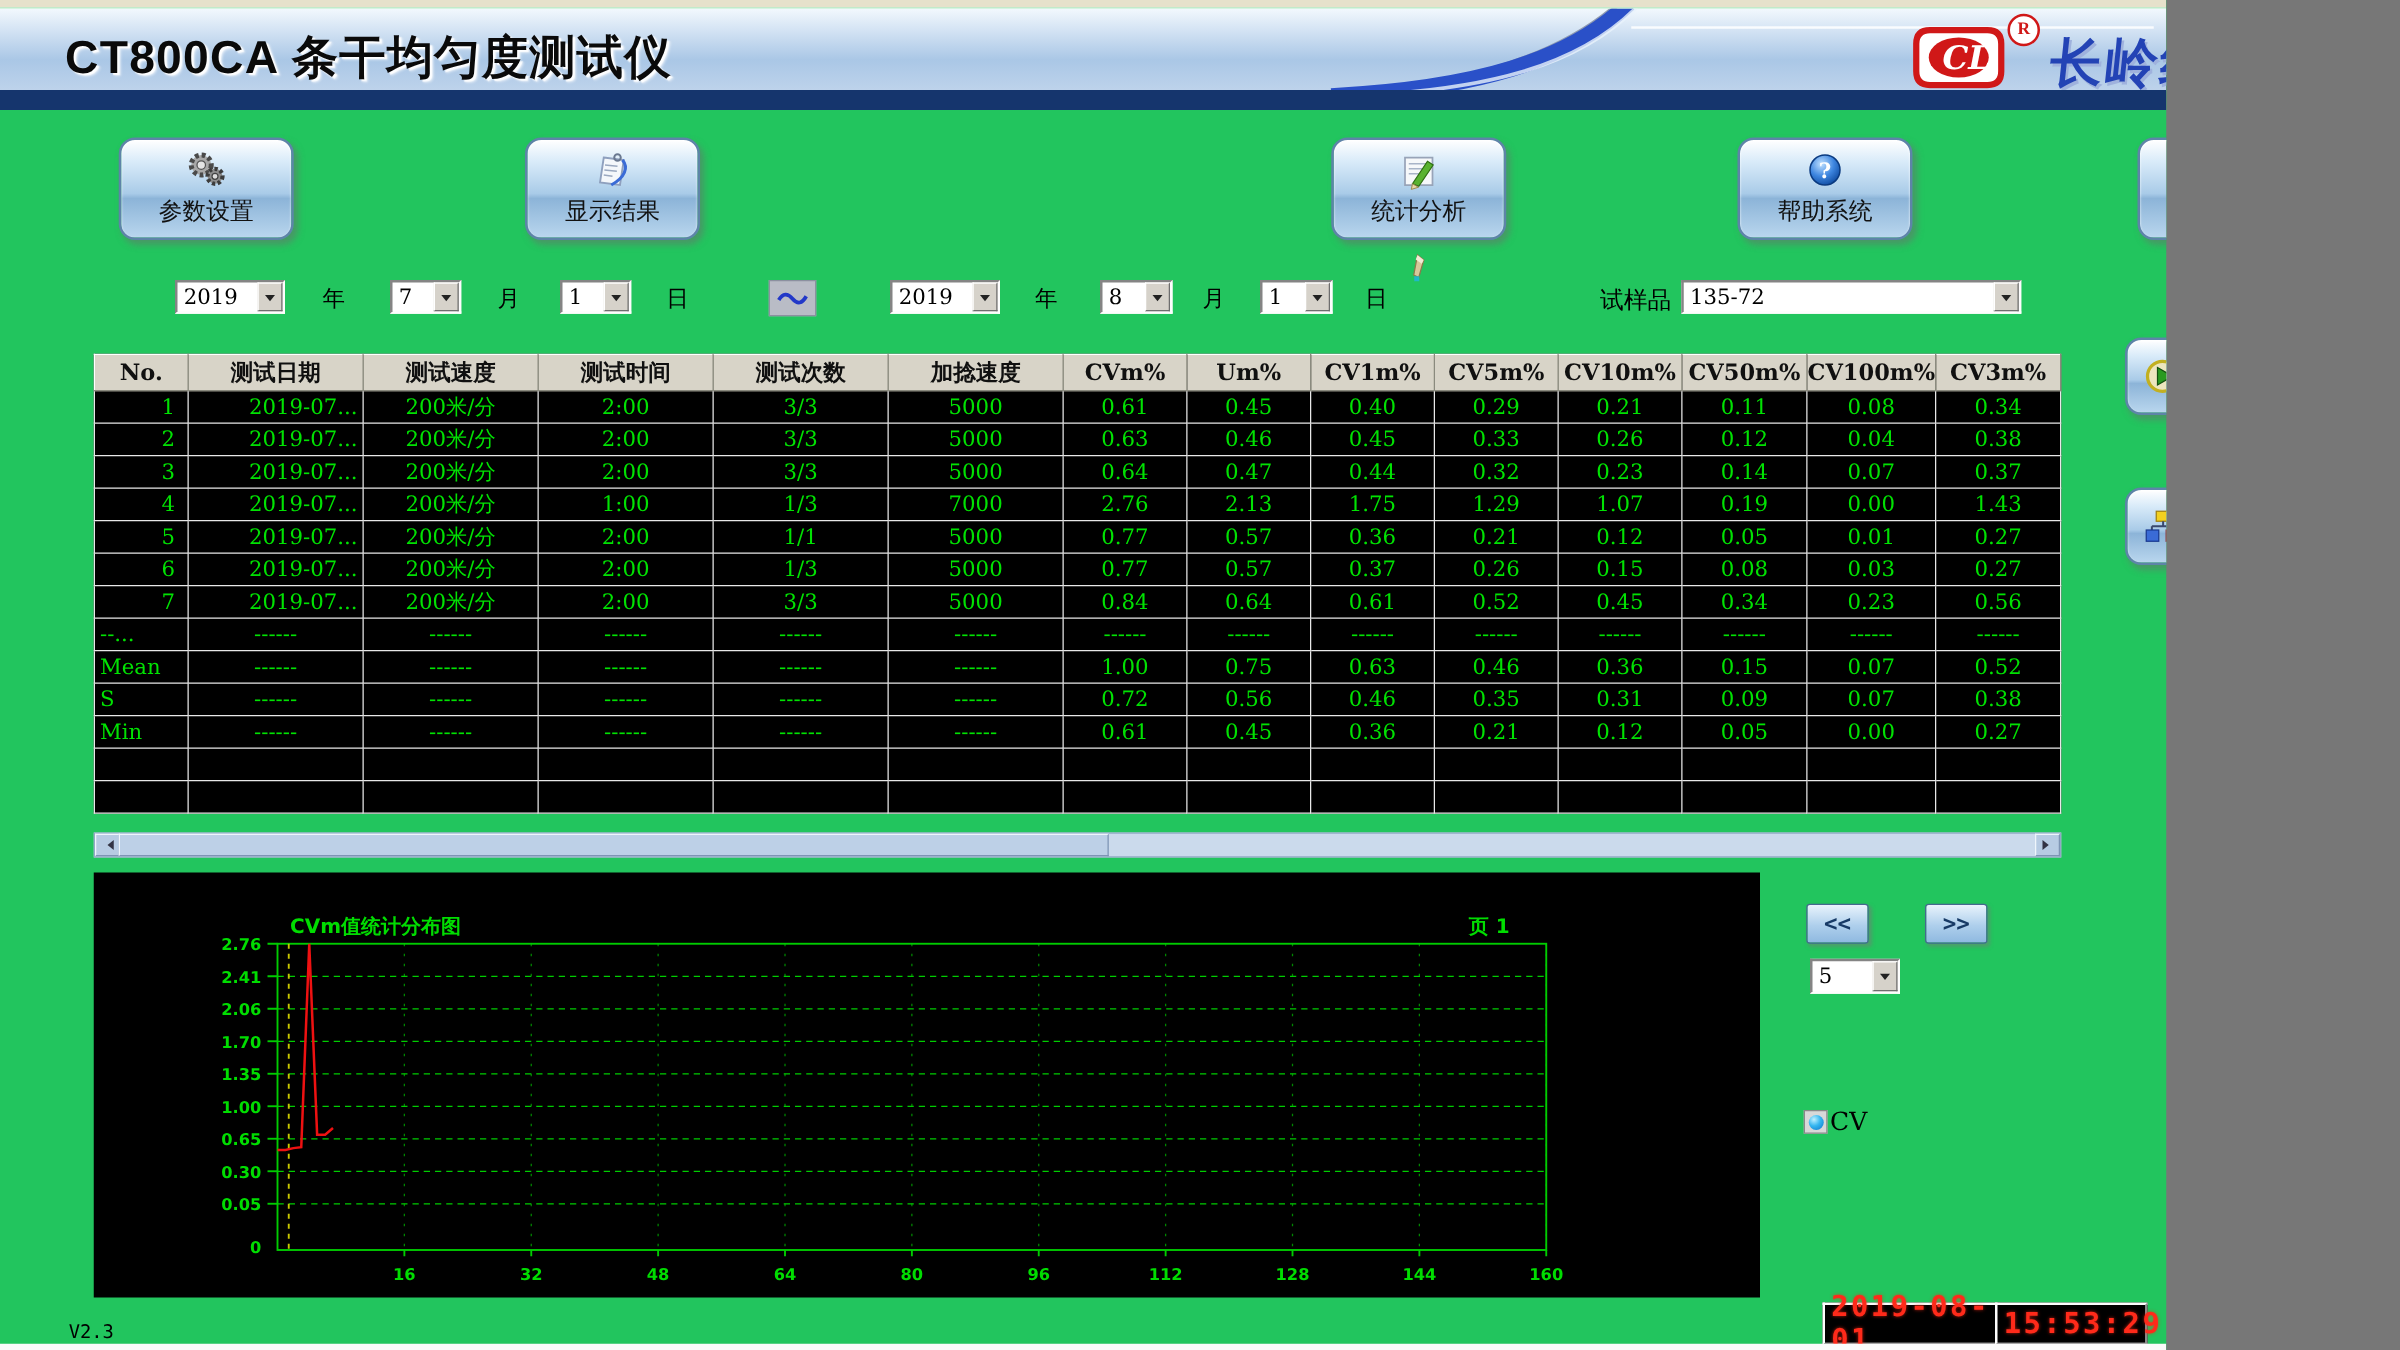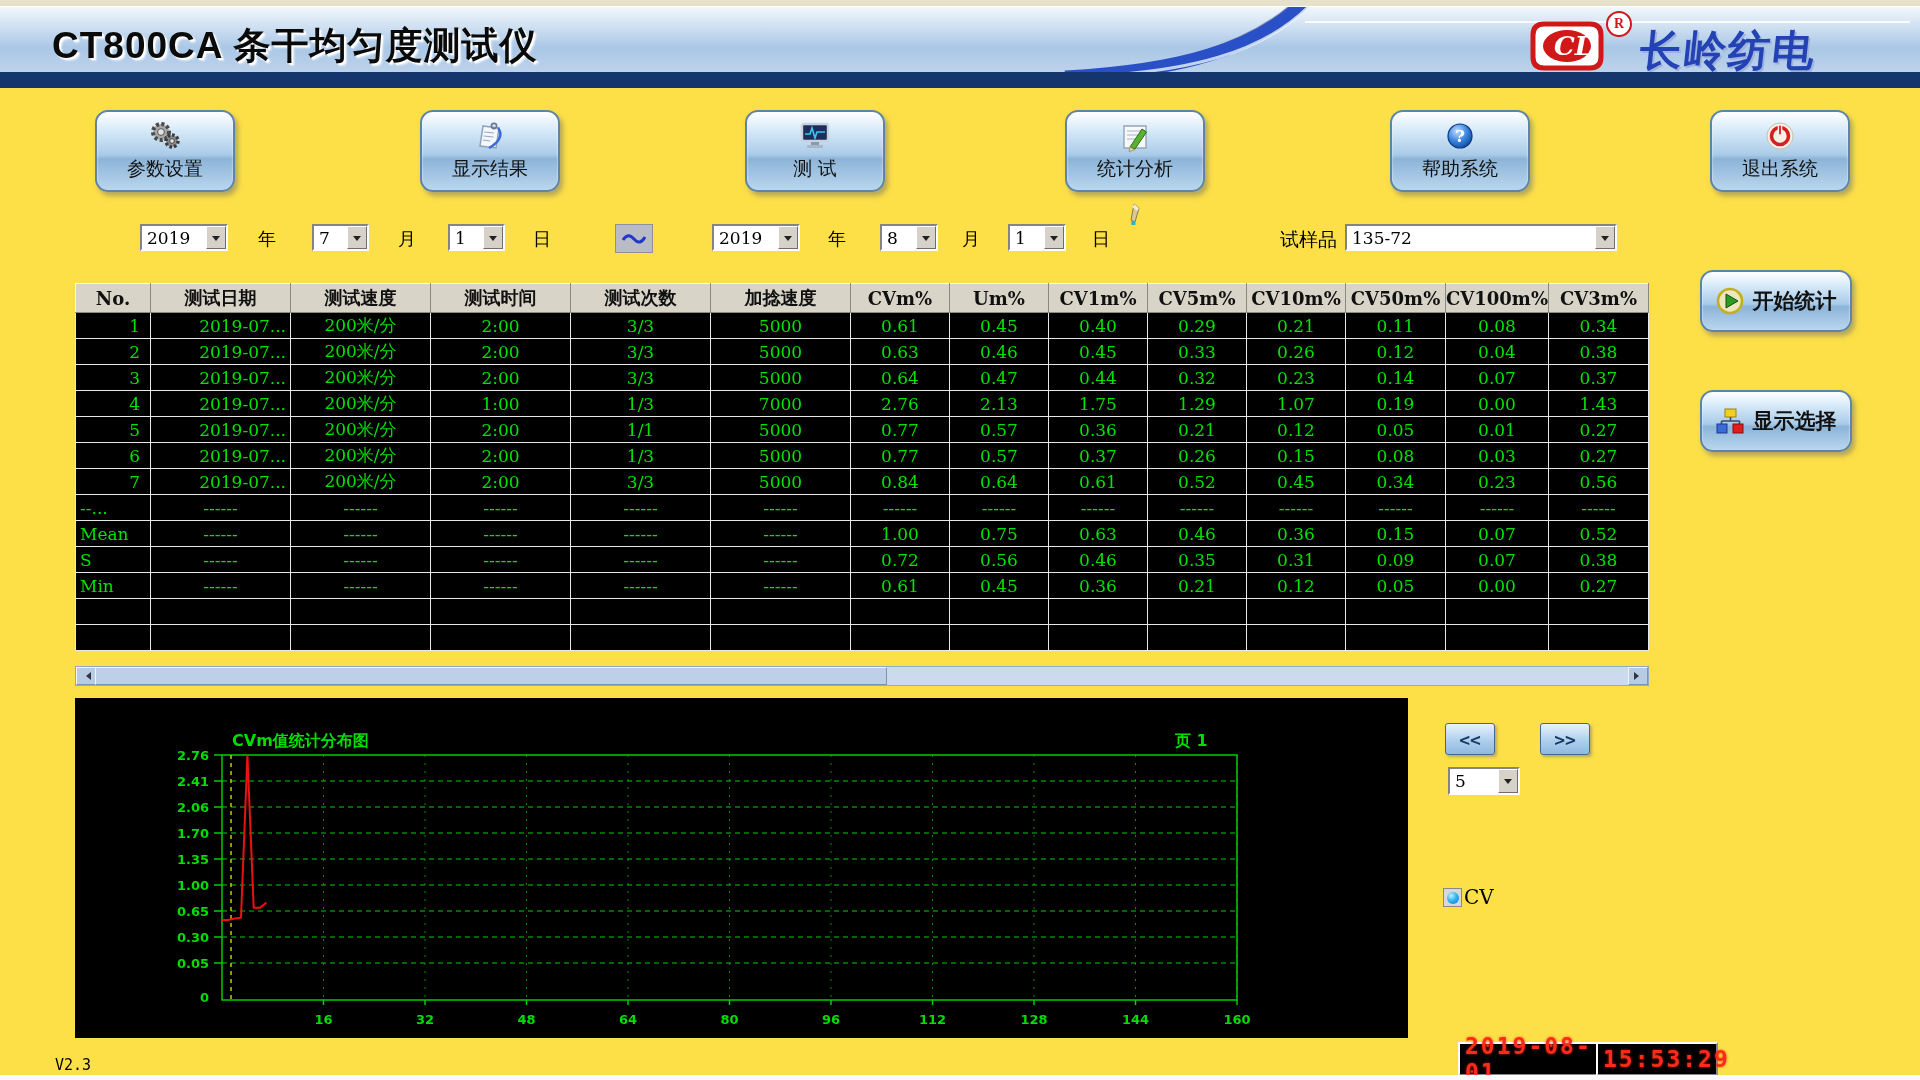--- a/index.html
+++ b/index.html
@@ -1,16 +1,16 @@
 <!DOCTYPE html>
 <html><head>
 <meta charset="utf-8">
 <style>
   html,body{margin:0;padding:0;background:#777;}
-  #screen{position:relative;width:1920px;height:1080px;background:#fde047;overflow:hidden;
+  #screen{position:relative;width:1733px;height:1080px;background:#22c55e;overflow:hidden;
           font-family:"Liberation Sans",sans-serif;}
   
   .frame-top{position:absolute;left:0;top:0;right:0;height:6px;background:#E6E1CB;}
   .header{position:absolute;left:0;top:6px;right:0;height:66px;border-top:1px solid #fff;
     background:linear-gradient(180deg,#F2F8FD 0%,#CFE0F2 30%,#AAC7E6 62%,#BED3EB 100%);}
   .navy-strip{position:absolute;left:0;top:72px;right:0;height:16px;background:#15356D;}
   .app-title{position:absolute;left:52px;top:14px;font-size:37px;font-weight:bold;color:#0A0A0A;
     letter-spacing:1px;text-shadow:2px 2px 1px rgba(255,255,255,.95), 3px 3px 2px rgba(255,255,255,.55);}
   .hline{position:absolute;top:14px;left:1305px;right:10px;height:2px;background:rgba(255,255,255,.85);}
   .swoosh{position:absolute;left:1060px;top:0;}
@@ -116,29 +116,20 @@
     <span class="lbl">参数设置</span>
   </button>
   <button class="g-btn tb-btn" style="left:420px">
     <svg width="34" height="32">
       <path d="M10 6 L26 8 L23 28 L7 26 Z" fill="#F4F7FB" stroke="#8FA0BE" stroke-width="1.5"></path>
       <path d="M25 8 C 30 14, 27 22, 16 28" stroke="#3A6BD6" stroke-width="2.5" fill="none"></path>
       <circle cx="21" cy="6" r="2.6" fill="none" stroke="#6A7890" stroke-width="1.6"></circle>
       <path d="M11 12 L21 13 M10.5 16 L20.5 17 M10 20 L17 21" stroke="#9AA8C0" stroke-width="1.2"></path>
     </svg>
     <span class="lbl">显示结果</span>
-  </button>
-  <button class="g-btn tb-btn" style="left:745px">
-    <svg width="34" height="32">
-      <rect x="4" y="4" width="26" height="17" rx="2" fill="#1E2E5C" stroke="#C9D2DF" stroke-width="2.4"></rect>
-      <polyline points="7,14 12,14 14,8 17,18 19,12 27,12" stroke="#37C8F0" stroke-width="1.6" fill="none"></polyline>
-      <rect x="13" y="22" width="8" height="3" fill="#8C99AC"></rect>
-      <rect x="9" y="25" width="16" height="3" rx="1" fill="#AAB6C6"></rect>
-    </svg>
-    <span class="lbl">测  试</span>
   </button>
   <button class="g-btn tb-btn" style="left:1065px">
     <svg width="34" height="32">
       <path d="M6 6 L28 6 L28 28 L6 28 Z" fill="#F6F8FA" stroke="#98A4B8" stroke-width="1.4"></path>
       <path d="M9 11 H25 M9 15 H25 M9 19 H19" stroke="#A8B4C8" stroke-width="1.2"></path>
       <polygon points="12,27 24,9 28.5,12 17,29" fill="#59B230" stroke="#2E6E12" stroke-width="1"></polygon>
       <polygon points="12,27 16.8,29.8 11,31.5" fill="#E8D8A8" stroke="#9C8A50" stroke-width="0.8"></polygon>
     </svg>
     <span class="lbl">统计分析</span>
   </button>

